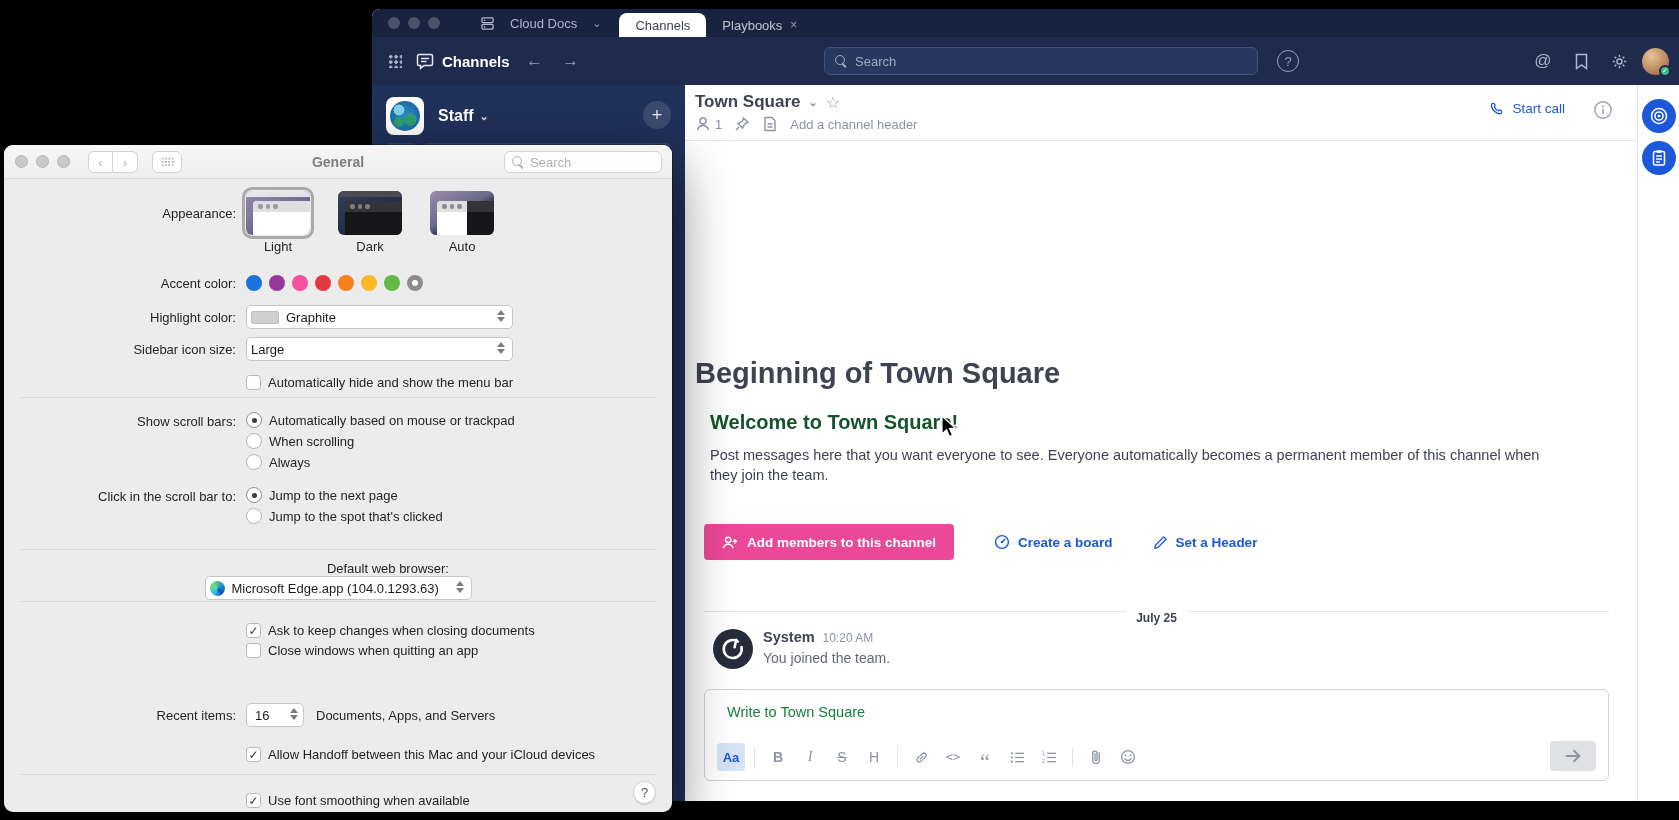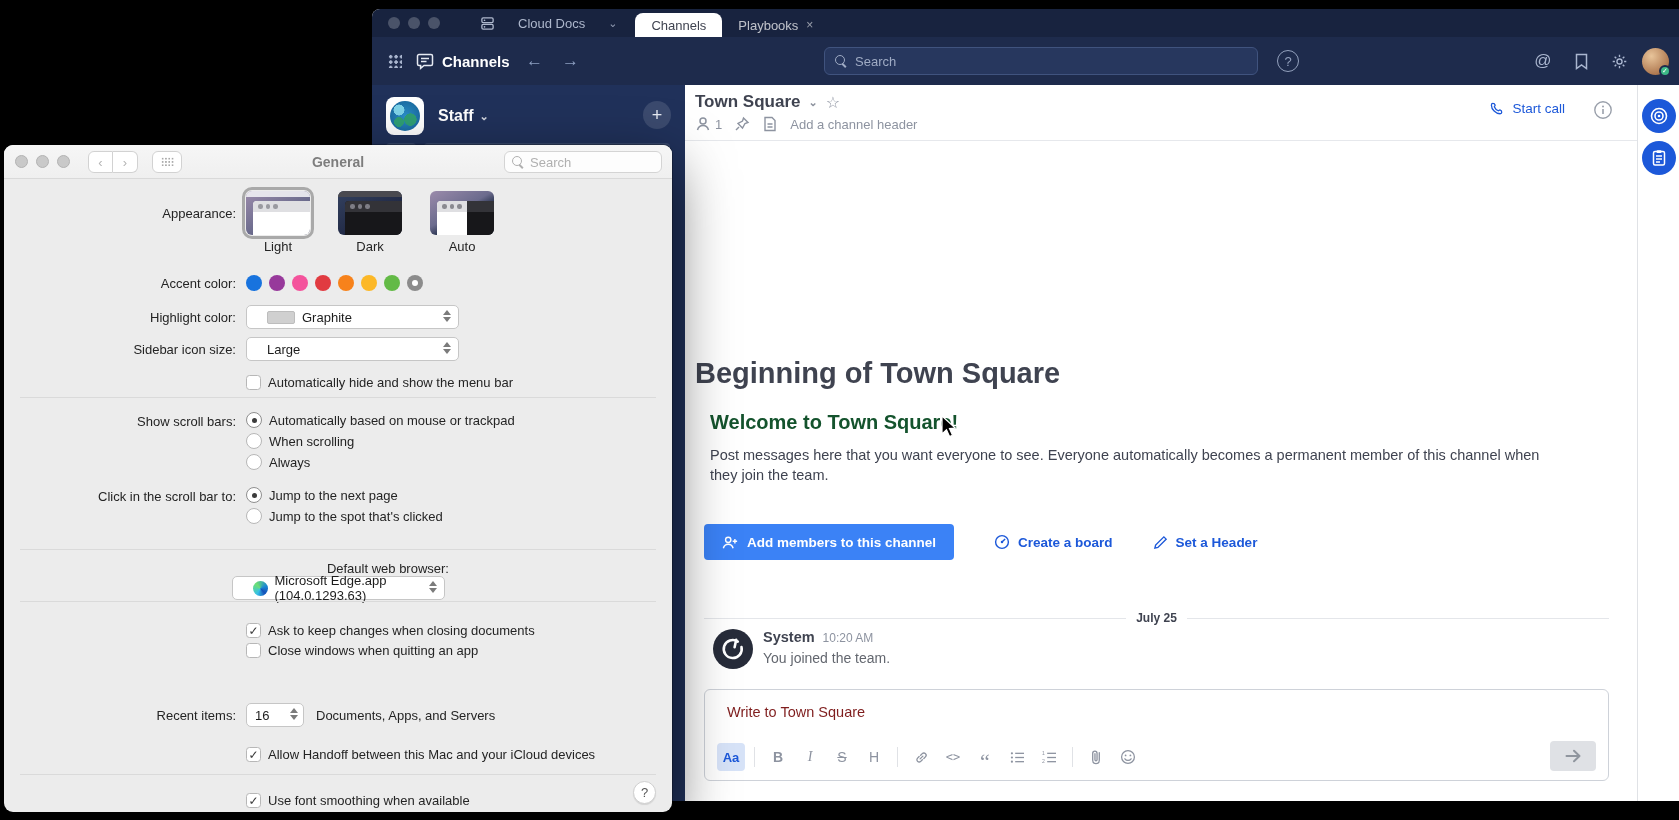--- a/index.html
+++ b/index.html
@@ -6,21 +6,21 @@
   html,body { background:#000; }
   body { font-family:"Liberation Sans", sans-serif; }
   .screen { position:relative; width:1679px; height:820px; background:#000; overflow:hidden; }
 
   
   .mm { position:absolute; left:372px; top:9px; width:1307px; height:792px;
         border-radius:8px 0 0 0; overflow:hidden; display:flex; flex-direction:column; background:#fff; }
   .mm-tabbar { height:28px; background:#18233f; display:flex; align-items:flex-end; flex:none; }
   .traffic { display:flex; gap:8px; align-items:center; padding:0 14px 8px 16px; }
   .traffic i { width:12px; height:12px; border-radius:50%; background:rgba(255,255,255,.22); }
-  .server-sel { display:flex; align-items:center; gap:23px; color:#aeb8cd; font-size:13px; padding:0 18px 6px 26px; }
+  .server-sel { display:flex; align-items:center; gap:15px; color:#aeb8cd; font-size:13px; padding:0 18px 6px 26px; }
   .tab { height:24px; display:flex; align-items:center; gap:8px; padding:0 16px; font-size:13px; color:rgba(255,255,255,.72); }
   .tab.active { background:#fff; color:#3f4350; border-radius:8px 8px 0 0; }
   .tab .x { color:rgba(255,255,255,.55); font-size:12px; }
 
   .mm-header { height:48px; background:#1e2b4c; display:flex; align-items:center; flex:none; position:relative; color:#aab6cf; }
   .hbtn { display:flex; align-items:center; justify-content:center; width:30px; height:30px; border-radius:4px; }
   .grid-icon { width:14px; height:14px;
      background-image:radial-gradient(circle, #aab6cf 1.6px, transparent 1.9px);
      background-size:5.4px 5.4px; background-position:0 0; }
   .prod { display:flex; align-items:center; gap:8px; color:#fff; font-weight:bold; font-size:15px; margin-left:6px; }
@@ -63,35 +63,35 @@
   .ico { display:inline-flex; width:16px; height:16px; align-items:center; justify-content:center; color:#8d93a0; }
   .members { display:flex; align-items:center; gap:4px; }
   .call-btn { position:absolute; right:72px; top:16px; display:flex; align-items:center; gap:7px; color:#1c58d9; font-size:13.5px; }
   .info-btn { position:absolute; right:24px; top:15px; }
 
   .post-area { flex:1; position:relative; min-height:0; }
   .intro-title { position:absolute; left:10px; top:216px; font-size:29px; font-weight:bold; color:#3f4350; }
   .intro-welcome { position:absolute; left:25px; top:270px; font-size:20px; font-weight:bold; color:#14532d; }
   .intro-body { position:absolute; left:25px; top:305px; width:830px; font-size:14.5px; color:#3f4350; line-height:1.35; }
   .intro-actions { position:absolute; left:19px; top:383px; display:flex; align-items:center; gap:40px; }
-  .btn-primary { display:flex; align-items:center; gap:9px; background:#3b82f6; color:#fff; font-size:13.5px; font-weight:bold;
+  .btn-primary { display:flex; align-items:center; gap:9px; background:#ec4899; color:#fff; font-size:13.5px; font-weight:bold;
      height:36px; padding:0 18px; border-radius:4px; }
   .btn-link { display:flex; align-items:center; gap:8px; color:#1c58d9; font-size:13.5px; font-weight:bold; }
-  .date-div { position:absolute; left:19px; right:28px; top:470px; display:flex; align-items:center; }
+  .date-div { position:absolute; left:19px; right:28px; top:470px; display:flex; }
   .date-div::before, .date-div::after { content:""; flex:1; height:1px; background:#e4e6ea; }
   .date-label { padding:0 10px; font-size:12px; font-weight:bold; color:#3f4350; }
   .sys-post { position:absolute; left:28px; top:488px; display:flex; gap:10px; }
   .sys-avatar { width:40px; height:40px; border-radius:50%; background:#272c3a; display:flex; align-items:center; justify-content:center; flex:none; }
   .post-head { display:flex; align-items:baseline; gap:8px; }
   .post-author { font-size:14.5px; font-weight:bold; color:#3f4350; }
   .post-time { font-size:12px; color:#8d93a0; }
   .post-text { margin-top:5px; font-size:14px; color:#63676f; }
 
   .composer { position:absolute; left:19px; right:28px; top:548px; height:92px; border:1px solid #ced2d9; border-radius:6px; background:#fff; }
-  .composer-ph { padding:14px 0 0 22px; color:#7f1d1d; font-size:14.5px; }
+  .composer-ph { padding:14px 0 0 22px; color:#15803d; font-size:14.5px; }
   .fmt-bar { position:absolute; left:12px; bottom:9px; display:flex; align-items:center; gap:4px; }
   .fmt { width:28px; height:28px; border-radius:4px; display:flex; align-items:center; justify-content:center; color:#8d93a0; font-size:14px; }
   .fmt.aa { background:#d7e3f8; color:#1c58d9; font-weight:bold; font-size:13px; }
   .fmt.b { font-weight:bold; } .fmt.i { font-style:italic; font-family:"Liberation Serif", serif; }
   .fmt.s { text-decoration:line-through; }
   .fmt.code { font-family:"DejaVu Sans Mono", monospace; font-size:12px; }
   .fmt.quote { font-family:"Liberation Serif", serif; font-size:22px; line-height:10px; padding-top:10px; }
   .vdiv { width:1px; height:20px; background:#e0e2e6; margin:0 5px; }
   .send-btn { position:absolute; right:12px; bottom:9px; width:46px; height:30px; border-radius:4px; background:#dfe1e5;
      display:flex; align-items:center; justify-content:center; }
@@ -140,22 +140,22 @@
   .thumb.auto { background:linear-gradient(150deg,#9b8bab 0%,#6b6b8d 45%,#2a3450 60%,#151b2e 100%); }
   .thumb.auto .win { background:linear-gradient(90deg,#fff 50%,#17171a 50%); }
   .thumb.auto .tbar { background:linear-gradient(90deg,#dfdfe2 50%,#333338 50%); }
   .thumb.auto .tbar i { background:#8a8a90; }
   .app-opt-label { font-size:13px; color:#242424; }
 
   .dots { display:flex; gap:7px; align-items:center; }
   .dot { width:16px; height:16px; border-radius:50%; position:relative; }
   .dot.sel::after { content:""; position:absolute; left:5px; top:5px; width:6px; height:6px; border-radius:50%; background:#fff; }
 
-  .popup { width:213px; height:24px; background:#fff; border:1px solid #c6c6c6; border-radius:5px; display:flex; align-items:center;
-     gap:7px; padding:0 20px; font-size:13px; color:#1c1c1c; position:relative; }
+  .popup { width:267px; height:24px; background:#fff; border:1px solid #c6c6c6; border-radius:5px; display:flex; align-items:center;
+     gap:7px; padding:0 4px; font-size:13px; color:#1c1c1c; position:relative; }
   .popup .arrows { position:absolute; right:7px; top:4px; display:flex; flex-direction:column; gap:2px; }
   .tri-up { width:0; height:0; border-left:4px solid transparent; border-right:4px solid transparent; border-bottom:5px solid #7b7b7b; }
   .tri-dn { width:0; height:0; border-left:4px solid transparent; border-right:4px solid transparent; border-top:5px solid #7b7b7b; }
   .swatch { width:28px; height:13px; background:#d0d0d0; border:1px solid #bdbdbd; border-radius:2px; flex:none; }
   .edge-icon { width:15px; height:15px; border-radius:50%; flex:none;
      background:conic-gradient(from 210deg,#35c1e8,#6ee071 30%,#1b88d4 60%,#1450b8 80%,#35c1e8); }
 
   .checkline { display:flex; align-items:center; gap:7px; font-size:13px; color:#242424;margin-top:10px; }
   .cbox { width:15px; height:15px; background:#fff; border:1px solid #b7b7b7; border-radius:3.5px; display:flex; align-items:center;
      justify-content:center; font-size:12px; color:#3a3a3a; flex:none; }

